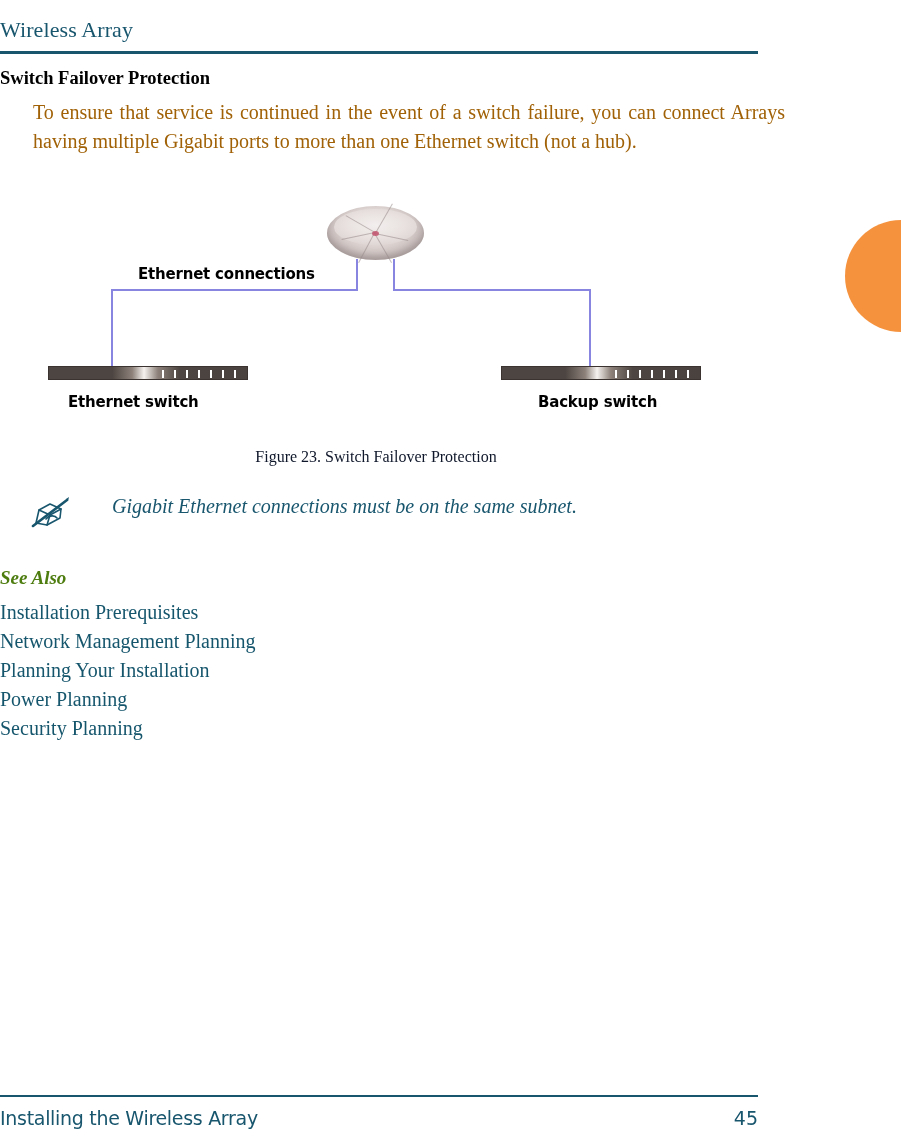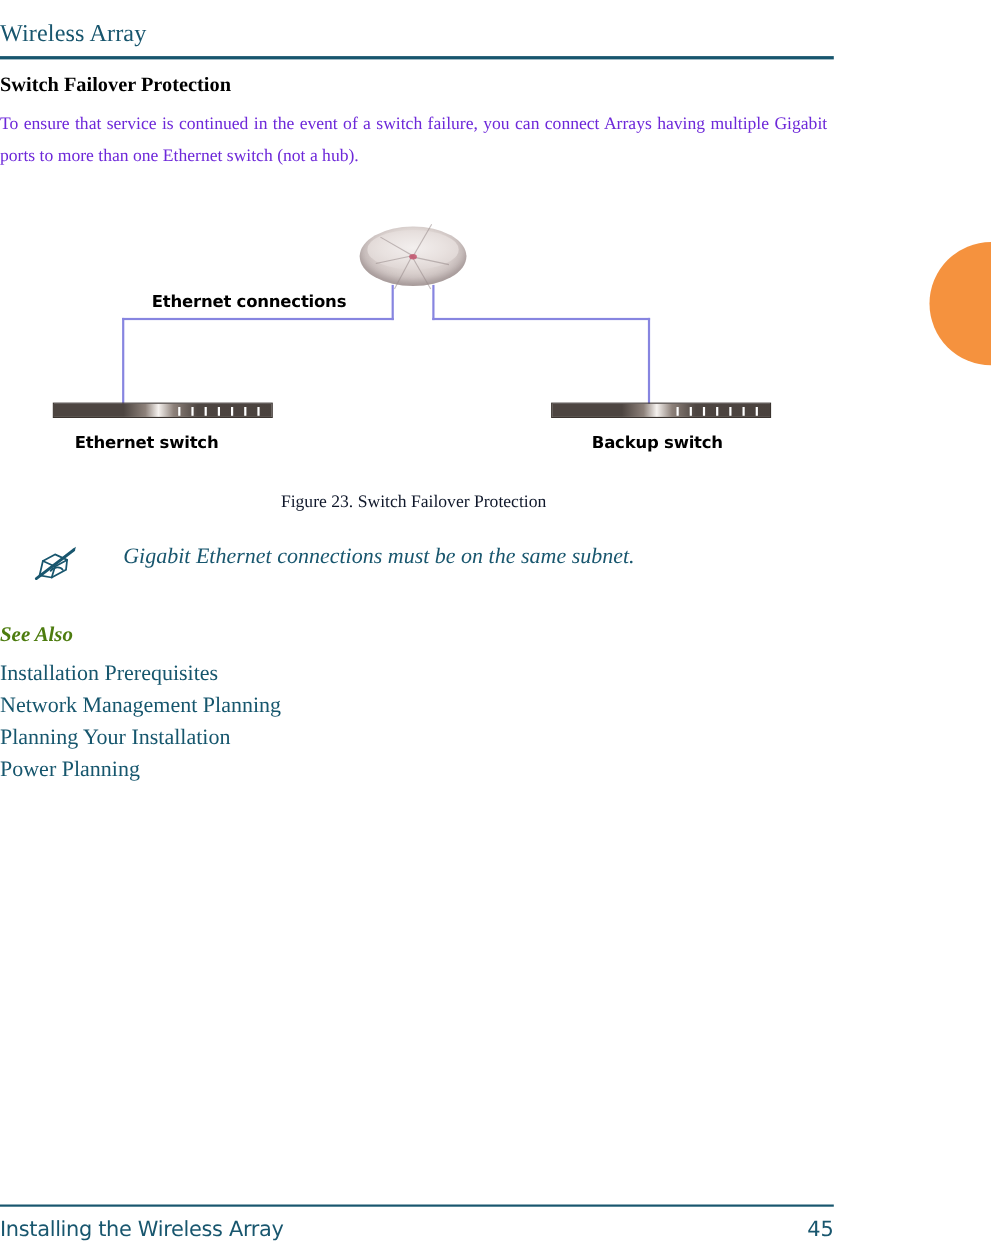--- a/index.html
+++ b/index.html
@@ -93,25 +93,26 @@
     font-size: 18.5px;
     color: #000;
     white-space: nowrap;
   }
   #intro-paragraph {
     position: absolute;
     left: 0px;
     top: 98px;
     width: 752px;
     font-family: "Liberation Serif", serif;
-    font-size: 16px;
+    font-size: 20px;
     line-height: 29px;
     text-align: justify;
     text-justify: inter-word;
-    color: #6d28d9;
+    color: #a16207;
+    padding-left: 33px;
   }
 
   
   #figure-diagram {
     position: absolute;
     left: 0px;
     top: 195px;
     width: 760px;
     height: 225px;
   }
@@ -391,20 +392,21 @@
   </div>
   <div id="note-text">Gigabit Ethernet connections must be on the same subnet.</div>
 </div>
 
 <div id="see-also-heading">See Also</div>
 <div id="see-also-list">
   <a class="xref-link" href="#">Installation Prerequisites</a>
   <a class="xref-link" href="#">Network Management Planning</a>
   <a class="xref-link" href="#">Planning Your Installation</a>
   <a class="xref-link" href="#">Power Planning</a>
+  <a class="xref-link" href="#">Security Planning</a>
 </div>
 
 <div id="edge-tab"></div>
 
 <div id="page-footer">
   <div id="footer-rule"></div>
   <div id="footer-title">Installing the Wireless Array</div>
   <div id="footer-page-number">45</div>
 </div>
 

